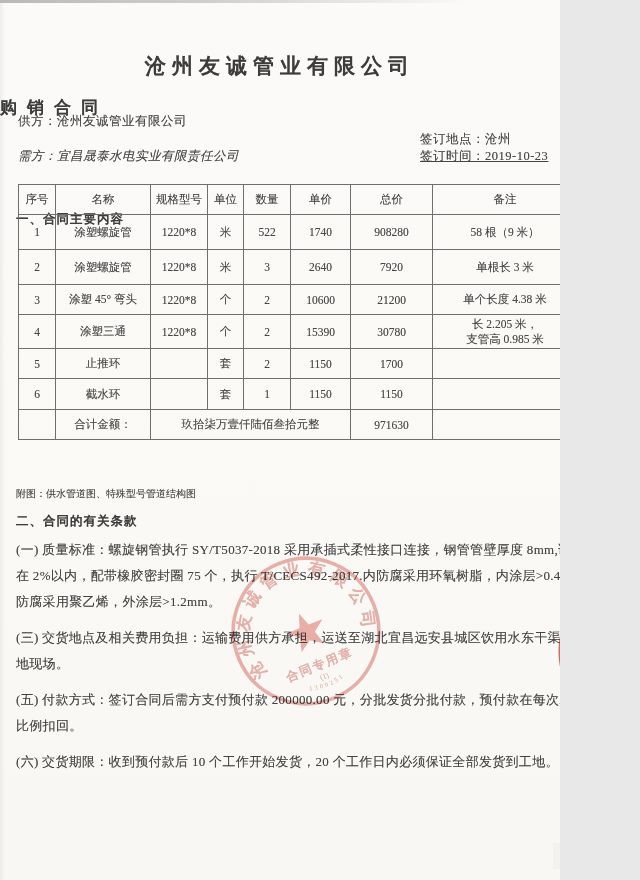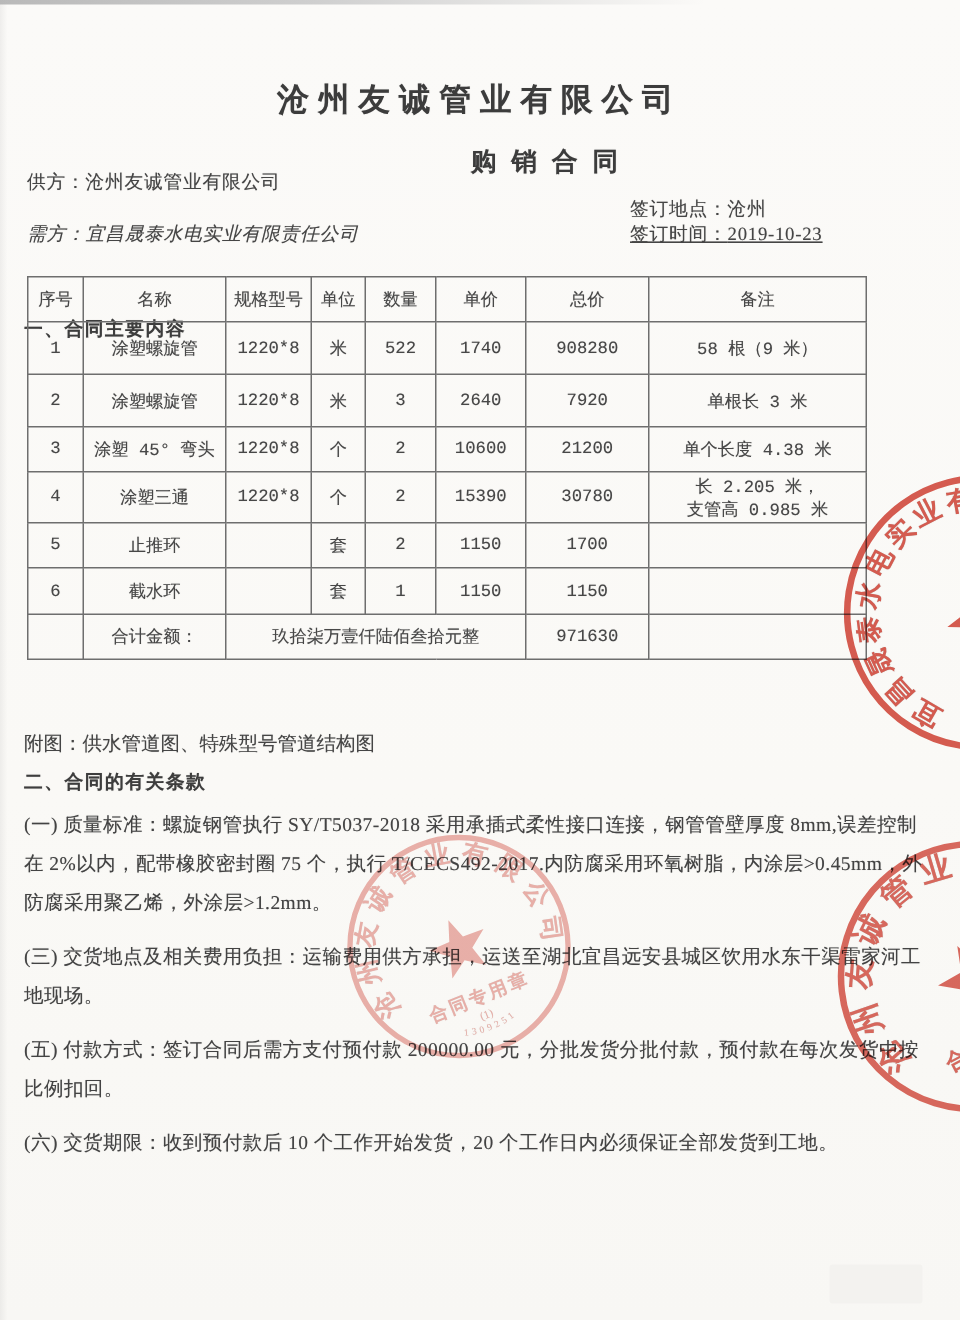--- a/index.html
+++ b/index.html
@@ -1,59 +1,59 @@
 <!DOCTYPE html>
 <html><head>
 <meta charset="utf-8">
 <style>
   * { margin:0; padding:0; box-sizing:border-box; }
   body { margin:0; background:#e8e8e8; font-family:"Liberation Serif","DejaVu Serif",serif; }
   .page {
-    position:relative; width:640px; height:880px; overflow:hidden;
+    position:relative; width:560px; height:880px; overflow:hidden;
     background:linear-gradient(180deg,#fbfaf8 0%, #faf9f6 60%, #f8f7f4 100%);
     color:#414141;
   }
   .page * { text-shadow:0 0 0.5px rgba(80,80,80,0.45); }
 
   .artifact-top { position:absolute; left:0; top:0; width:470px; height:3px;
     background:linear-gradient(to right,#b9b9b9 0%,#cfcfcf 45%,rgba(200,200,200,0) 100%); }
   .artifact-left { position:absolute; left:0; top:0; width:5px; height:880px;
     background:linear-gradient(to right,rgba(180,180,180,.18),rgba(180,180,180,0)); }
   .artifact-br { position:absolute; left:553px; top:843px; width:62px; height:26px;
     background:#f3f2ef; border-radius:2px; }
 
   .title { position:absolute; left:0; top:52px; width:100%; text-align:center;
     font-size:21px; font-weight:bold; letter-spacing:6px; color:#3c3c3c; }
-  .subtitle { position:absolute; left:0; top:96px; width:100%; text-align:center;
-    font-size:17px; font-weight:bold; letter-spacing:10px; color:#3c3c3c;margin-left:48px; }
+  .subtitle { position:absolute; left:0; top:96px; width:100%; 
+    font-size:17px; font-weight:bold; letter-spacing:10px; color:#3c3c3c; }
 
   .meta { position:absolute; font-size:12.5px; color:#454545; letter-spacing:0.5px; }
   .m-supplier { left:18px; top:113px; }
   .m-buyer    { left:18px; top:148px;font-style:italic; }
   .m-no       { left:420px; top:111px; }
   .m-place    { left:420px; top:131px; }
   .m-date     { left:420px; top:148px;text-decoration:underline; }
 
   .sec1 { position:absolute; left:16px; top:163px; font-size:12.5px; font-weight:bold;
     color:#3d3d3d; letter-spacing:1px;margin-top:48px; }
 
   table.main { position:absolute; left:18px; top:184px; width:559px;
-    border-collapse:collapse; table-layout:fixed;font-family:Liberation Mono, monospace; }
+    border-collapse:collapse; table-layout:fixed; }
   table.main th, table.main td {
     border:1px solid #6e6e6e; text-align:center; vertical-align:middle;
     font-size:11.5px; font-weight:normal; color:#474747; padding:1px 2px;
   }
   table.main { border:1.5px solid #5f5f5f; }
   tr.hrow  { height:30px; } tr.r0 { height:35px; } tr.r1 { height:35px; }
   tr.r2 { height:30px; } tr.r3 { height:34px; } tr.r4 { height:30px; }
   tr.r5 { height:31px; } tr.trow { height:30px;margin-left:46px; } tr.nrow { height:35px; }
   td.remark { white-space:pre-line; font-size:11px; }
   td.note { text-align:left; padding:4px 6px; font-size:11.5px; letter-spacing:0.3px; }
 
-  .attach { position:absolute; left:16px; top:487px; font-size:13px; color:#454545; }
+  .attach { position:absolute; left:16px; top:487px; font-size:10px; color:#454545; }
   .sec2 { position:absolute; left:16px; top:513px; font-size:12.5px; font-weight:bold;
     color:#3d3d3d; letter-spacing:1px; }
 
   .terms { position:absolute; left:16px; top:537px; width:608px; }
   .terms p { font-size:13px; line-height:26px; letter-spacing:0.3px;
     color:#434343; margin-bottom:10px; }
   .terms p.hang { padding-left:26px; text-indent:-26px; }
 
   .stamp { position:absolute; mix-blend-mode:multiply; pointer-events:none; }
   .stamp svg { display:block; }

